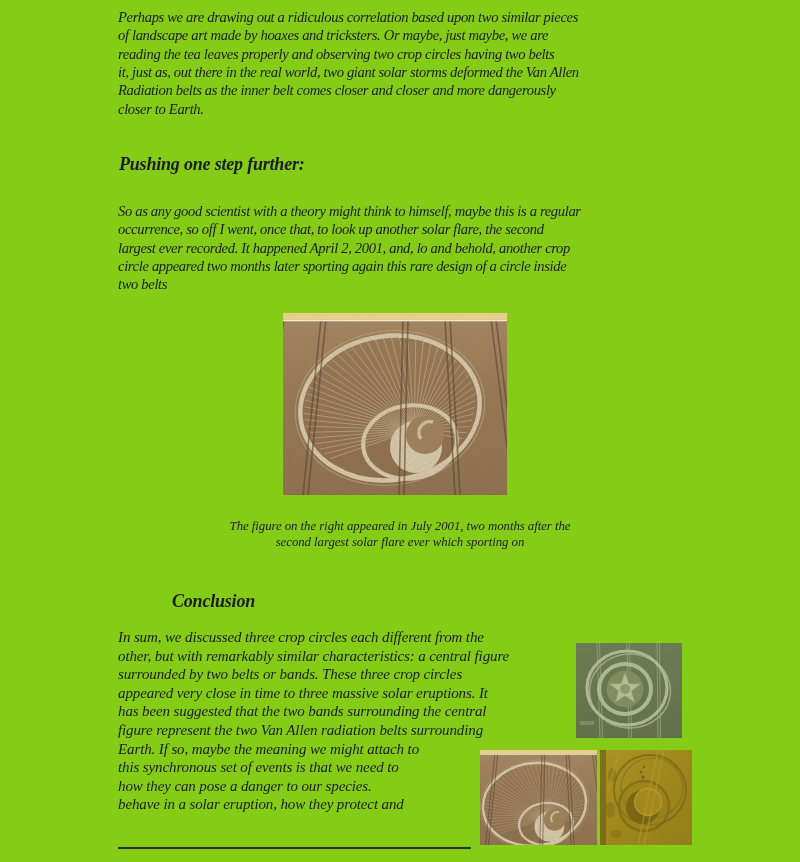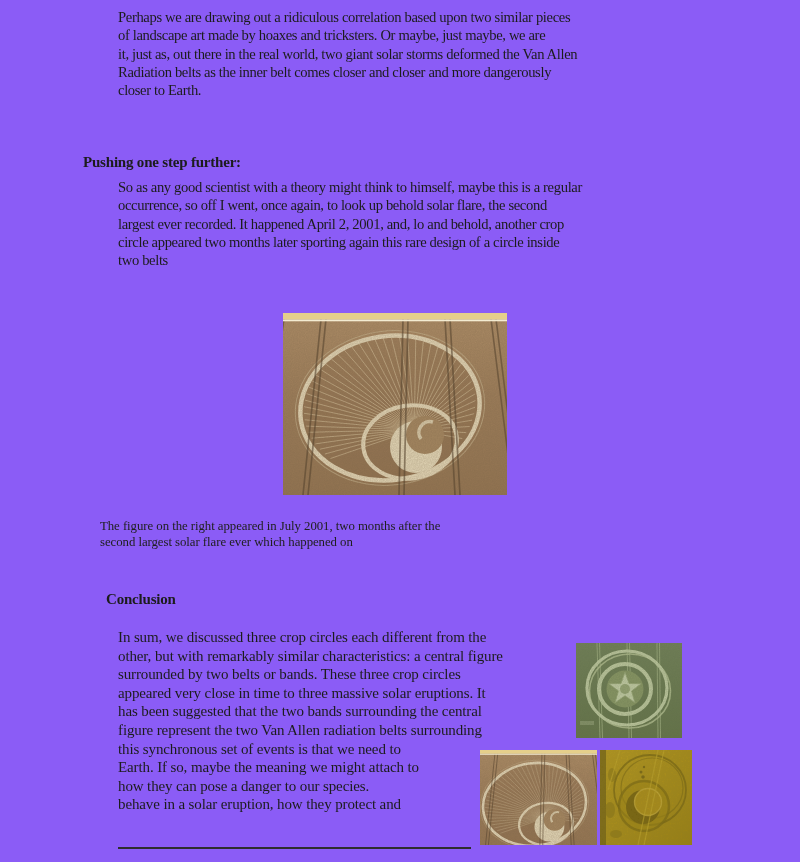--- a/index.html
+++ b/index.html
@@ -1,53 +1,55 @@
 <!DOCTYPE html>
 <html><head>
 <meta charset="utf-8">
 <style>
   html,body { margin:0; padding:0; background:#ffffff; }
   .page {
     position:relative; width:800px; height:862px; overflow:hidden;
-    background:#8b5cf6; color:#1c1c1c;
+    background:#84cc16; color:#1c1c1c;
     font-family:"Liberation Serif","DejaVu Serif",serif;
+    font-style:italic;
   }
   .para { position:absolute; white-space:nowrap; }
   .para .tline { white-space:nowrap; }
   .para-narrow { font-size:14.6px; line-height:18.35px; letter-spacing:-0.35px; }
   .para-conclusion { font-size:15px; line-height:18.6px; letter-spacing:-0.12px; }
-  .heading { position:absolute; font-weight:bold; font-size:15px; letter-spacing:-0.2px; white-space:nowrap; }
-  .caption { position:absolute; left:100px; top:519px; width:600px; 
+  .heading { position:absolute; font-weight:bold; font-size:18px; letter-spacing:-0.2px; white-space:nowrap;margin-left:36px; }
+  .caption { position:absolute; left:100px; top:519px; width:600px; text-align:center;
              font-size:12.8px; line-height:15.9px; letter-spacing:-0.05px; color:#202020; }
   figure { position:absolute; margin:0; padding:0; line-height:0; }
   .fig-main   { left:283px; top:313px; }
   .fig-star   { left:576px; top:643px; }
   .fig-detail { left:480px; top:750px; }
   .fig-golden { left:600px; top:750px; }
   .rule { position:absolute; left:118px; top:847px; width:353px; height:2px; background:#2e2e2e; }
   #rays line { stroke:#ead9b2; stroke-width:0.7; opacity:0.72; }
 </style>
 </head>
 <body>
 
 <div class="page">
 
   <div class="para para-narrow" style="left:118px; top:8px;">
       <div class="tline">Perhaps we are drawing out a ridiculous correlation based upon two similar pieces</div>
       <div class="tline">of landscape art made by hoaxes and tricksters.  Or maybe, just maybe, we are</div>
+      <div class="tline">reading the tea leaves properly and observing two crop circles having two belts</div>
       <div class="tline">it, just as, out there in the real world, two giant solar storms deformed the Van Allen</div>
       <div class="tline">Radiation belts as the inner belt comes closer and closer and more dangerously</div>
       <div class="tline">closer to Earth.</div>
     </div>
 
   <div class="heading" style="left:83px; top:154px;">Pushing one step further:</div>
 
-  <div class="para para-narrow" style="left:118px; top:178px;">
+  <div class="para para-narrow" style="left:118px; top:202px;">
       <div class="tline">So as any good scientist with a theory might think to himself, maybe this is a regular</div>
-      <div class="tline">occurrence, so off I went, once again, to look up behold solar flare, the second</div>
+      <div class="tline">occurrence, so off I went, once that, to look up another solar flare, the second</div>
       <div class="tline">largest ever recorded. It happened April 2, 2001, and, lo and behold, another crop</div>
       <div class="tline">circle appeared two months later sporting again this rare design of a circle inside</div>
       <div class="tline">two belts</div>
     </div>
 
   <figure class="fig-main">
     <svg width="224" height="182" viewBox="0 0 224 182">
       <defs>
         <linearGradient id="fieldGrad" x1="0" y1="0" x2="0" y2="1">
           <stop offset="0" stop-color="#b4926b"></stop>
@@ -133,34 +135,34 @@
           <rect x="0" y="0" width="224" height="6.5" fill="#e5cf8b"></rect>
           <rect x="0" y="6.5" width="224" height="1.8" fill="#f4ecd2"></rect>
         </g>
       </defs>
       <use href="#ccb"></use>
     </svg>
   </figure>
 
   <div class="caption">
       <div class="tline">The figure on the right appeared in July 2001, two months after the</div>
-      <div class="tline">second largest solar flare ever which happened  on</div>
-    </div>
-
-  <div class="heading" style="left:106px; top:591px;">Conclusion</div>
+      <div class="tline">second largest solar flare ever which sporting  on</div>
+    </div>
+
+  <div class="heading" style="left:136px; top:591px;">Conclusion</div>
 
   <div class="para para-conclusion" style="left:118px; top:628px;">
       <div class="tline">In sum, we discussed three crop circles each different from the</div>
       <div class="tline">other, but with remarkably similar characteristics: a central figure</div>
       <div class="tline">surrounded by two belts or bands.  These three crop circles</div>
       <div class="tline">appeared very close in time to three massive solar eruptions. It</div>
       <div class="tline">has been suggested that the two bands surrounding the central</div>
       <div class="tline">figure represent the two Van Allen radiation belts surrounding</div>
+      <div class="tline">Earth. If so, maybe the meaning we might attach to</div>
       <div class="tline">this synchronous set of events is that we need to</div>
-      <div class="tline">Earth. If so, maybe the meaning we might attach to</div>
       <div class="tline">how they can pose a danger to our species.</div>
       <div class="tline">behave in a solar eruption, how they protect and</div>
     </div>
 
   <figure class="fig-star">
     <svg width="106" height="95" viewBox="0 0 106 95">
       <defs>
         <linearGradient id="greenGrad" x1="0" y1="0" x2="0" y2="1">
           <stop offset="0" stop-color="#73815a"></stop>
           <stop offset="1" stop-color="#66744a"></stop>

